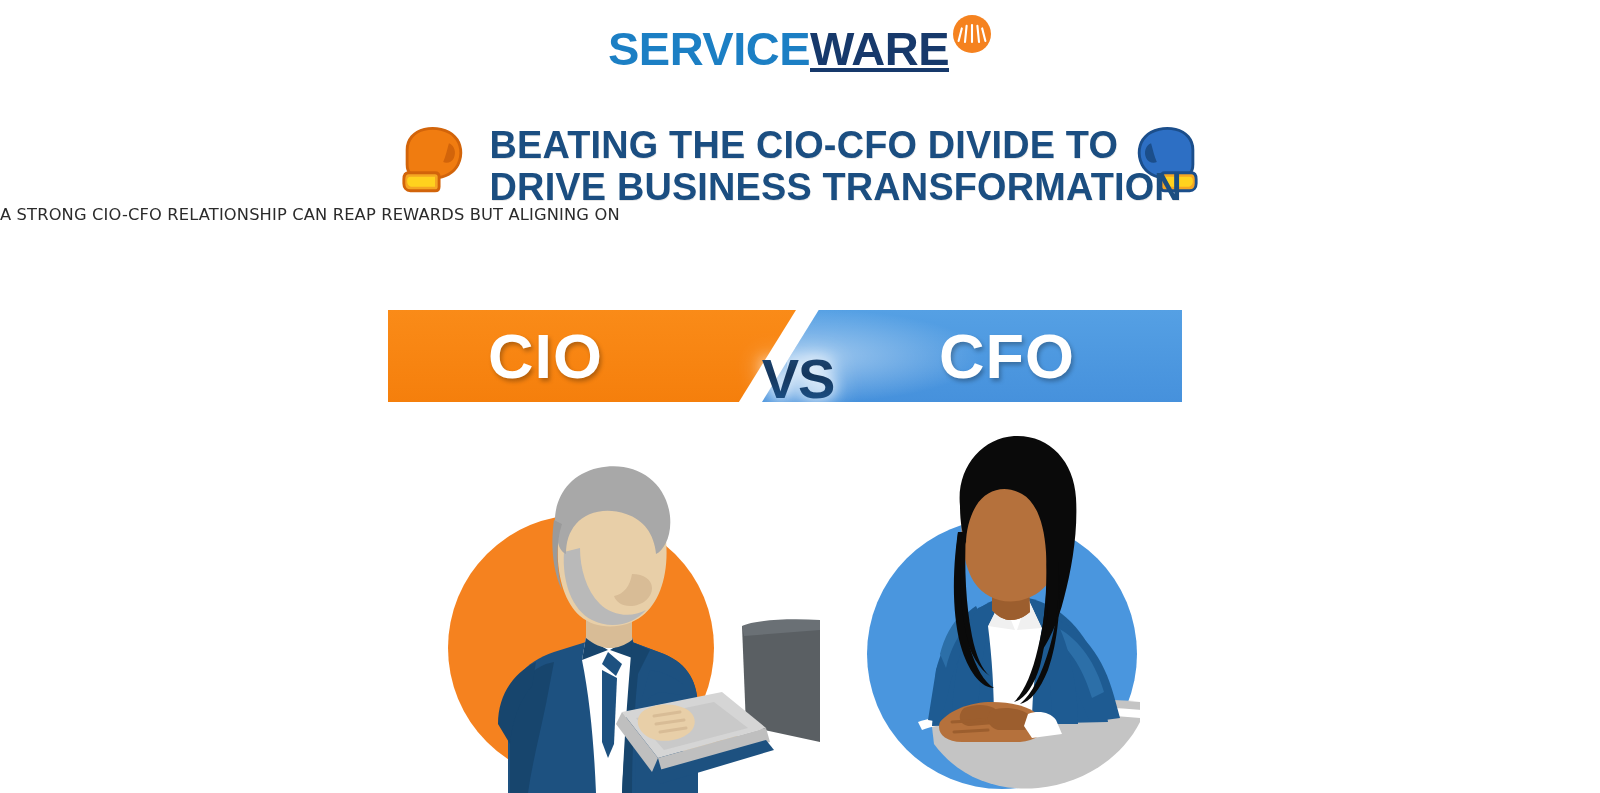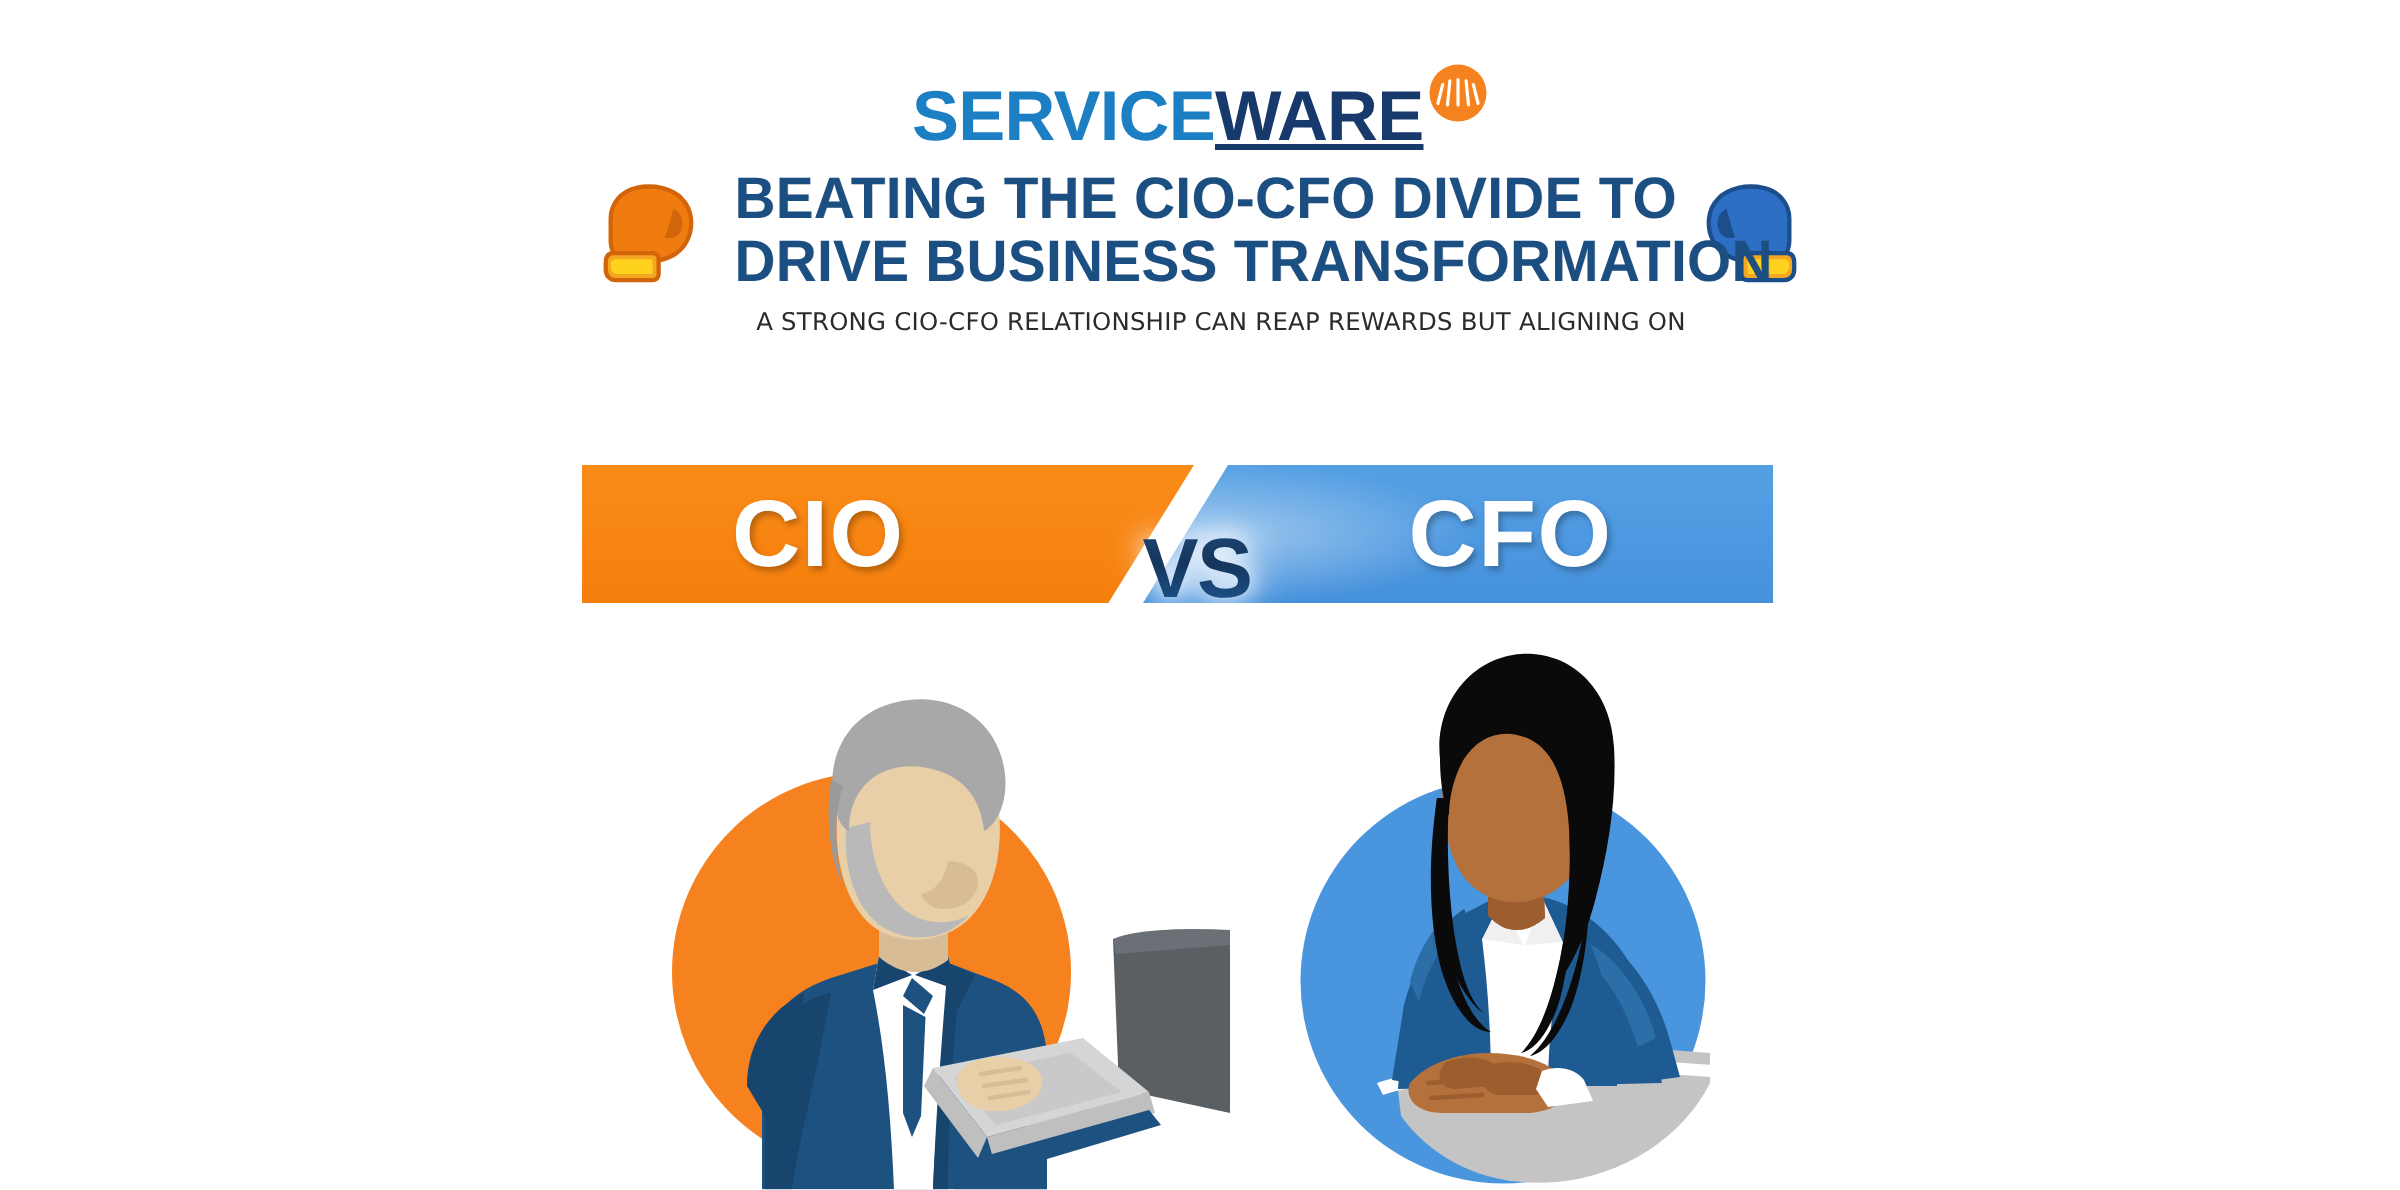--- a/index.html
+++ b/index.html
@@ -18,21 +18,20 @@
 
   
   .logo-wrap {
     position: absolute;
     left: 0;
     right: 0;
     top: 14px;
     display: flex;
     justify-content: center;
     align-items: flex-start;
-    margin-top: 28px;
   }
   .logo {
     position: relative;
     display: flex;
     align-items: flex-end;
     line-height: 1;
   }
   .logo-text {
     font-family: "Liberation Sans", sans-serif;
     font-weight: bold;
@@ -47,24 +46,24 @@
     margin-left: 3px;
     margin-bottom: 18px;
     flex: 0 0 auto;
   }
 
   
   .title-block {
     position: absolute;
     left: 0;
     right: 0;
-    top: 104px;
+    top: 116px;
     display: flex;
     justify-content: center;
-    align-items: flex-end;
+    align-items: flex-start;
   }
   .glove {
     width: 82px;
     height: 82px;
     flex: 0 0 auto;
   }
   .glove-left { margin-top: 1px; margin-right: 4px; }
   .glove-right { margin-top: 1px; margin-left: 4px; }
 
   .headline {
@@ -80,27 +79,25 @@
     max-width: 640px;
     transform: scaleX(0.97);
   }
   .headline-line { display: block; white-space: nowrap; }
 
   .subtitle {
     position: absolute;
     left: 0;
     right: 0;
     top: 203px;
-    text-align: center;
     color: #2b2b2b;
     font-family: "DejaVu Sans", sans-serif;
     font-size: 16.3px;
     line-height: 1.42;
     letter-spacing: 0.15px;
-    margin-left: 28px;
   }
   .subtitle-line { display: block; white-space: nowrap; }
 
   
   .banner {
     position: absolute;
     left: 388px;
     top: 310px;
     width: 794px;
     height: 92px;

